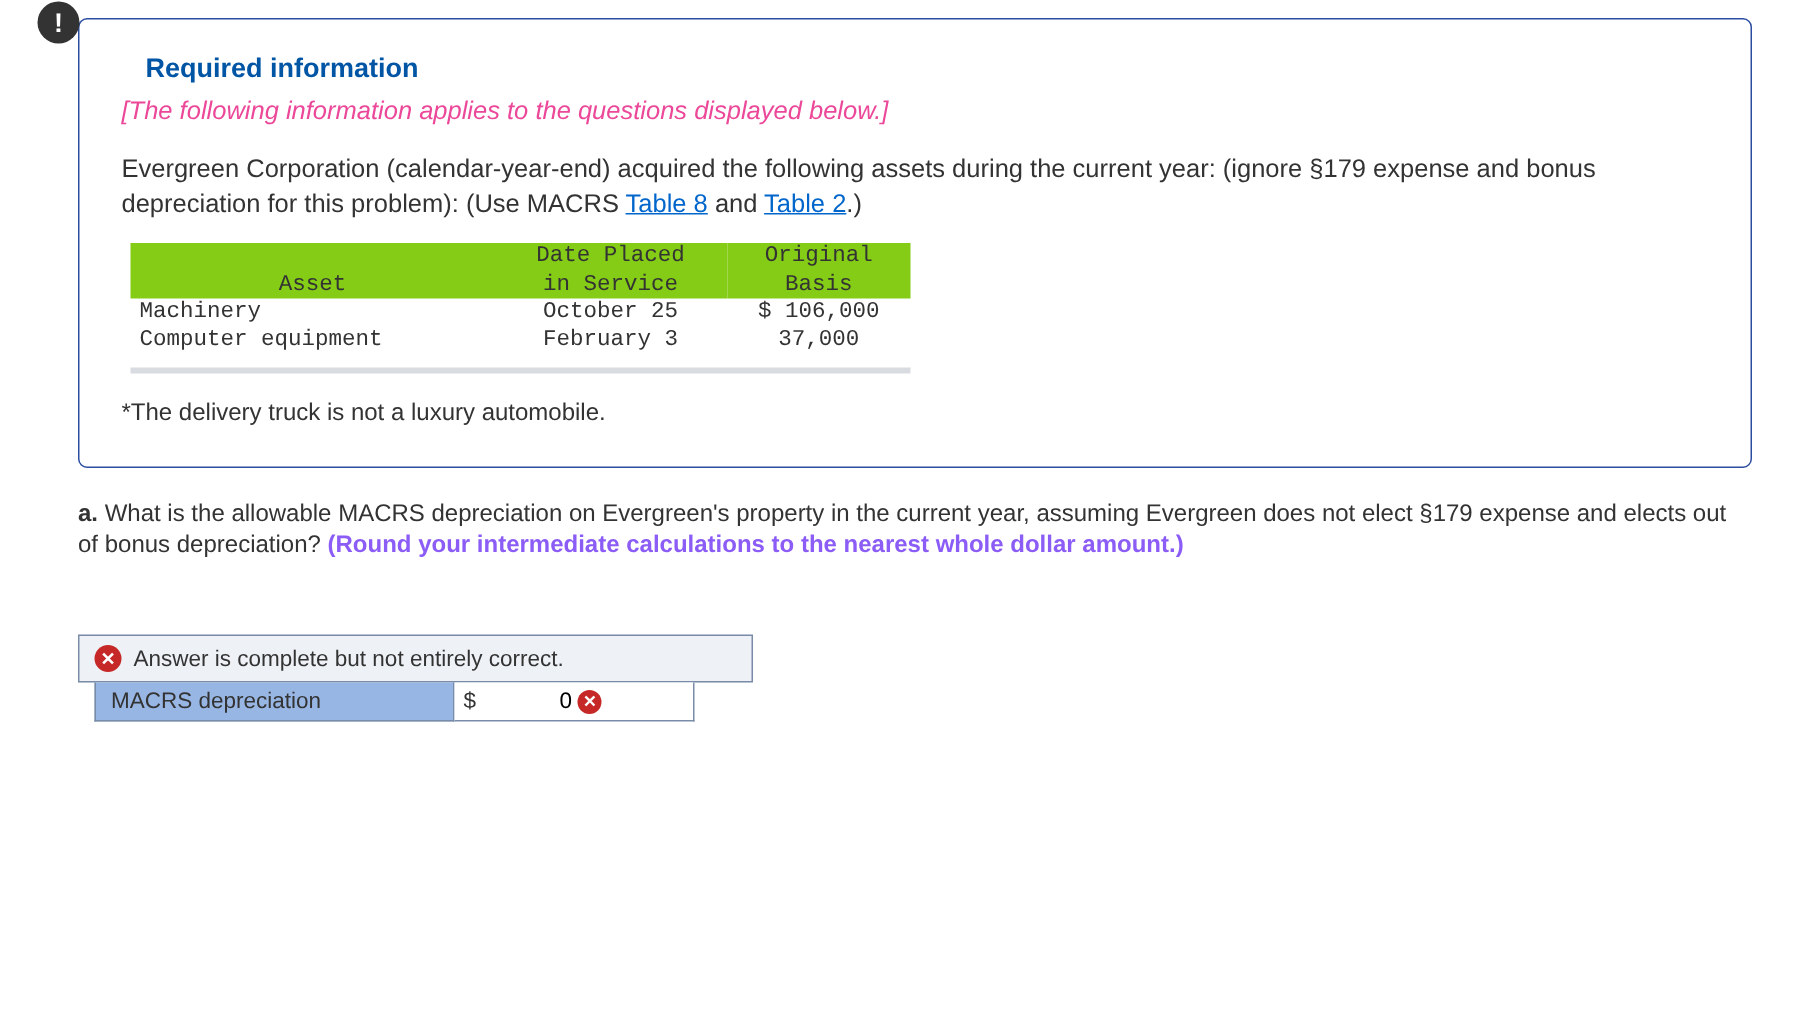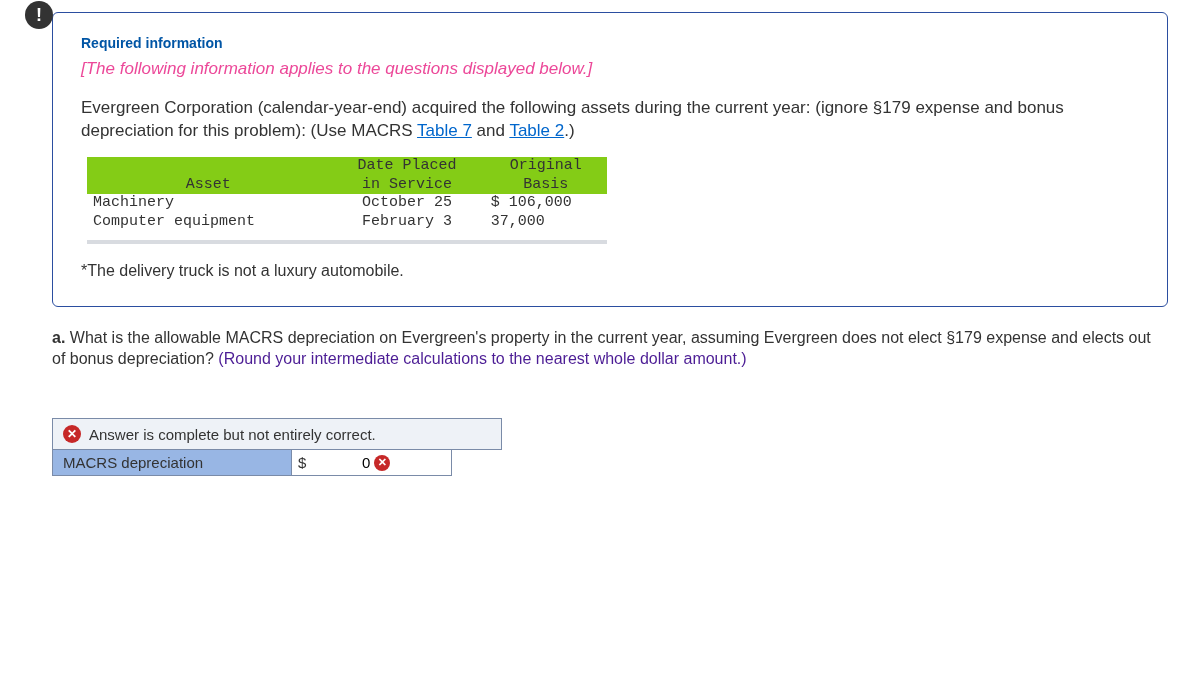--- a/index.html
+++ b/index.html
@@ -28,22 +28,22 @@
     color: #fff;
     display: flex;
     align-items: center;
     justify-content: center;
     font-weight: bold;
     font-size: 18px;
   }
   .req-title {
     color: #0055a5;
     font-weight: bold;
-    font-size: 14px;
-    margin: 0 0 8px 0;
+    font-size: 18px;
+    margin: 0 0 8px 16px;
   }
   .preface {
     font-style: italic;
     color: #ec4899;
     font-size: 17px;
     margin: 0 0 18px 0;
   }
   .descrip {
     margin: 0 0 14px 0;
     font-size: 17px;
@@ -67,41 +67,41 @@
     vertical-align: bottom;
   }
   .asset-table thead th {
     background: #84cc16;
     text-align:center;
     font-weight: normal;
   }
   .asset-table thead th:first-child { text-align:center; }
   .asset-table td.col-asset { text-align:left; width:210px; }
   .asset-table td.col-date  { text-align:center;  width:130px; }
-  .asset-table td.col-basis { text-align:left; width:100px; }
+  .asset-table td.col-basis { text-align:center; width:100px; }
   .underbar {
     width: 520px;
     height: 4px;
     background: #d8dbe0;
     margin: 2px 0 18px 6px;
   }
   .footnote {
     font-size: 16px;
     margin: 8px 0 4px 0;
   }
   .question-block {
     margin: 12px 20px 0 40px;
   }
   .q-text {
     font-size: 16px;
     line-height: 1.35;
     margin: 0 0 10px 0;
   }
   .q-text b.label { font-weight: bold; }
-  .round-note { color: #4c1d95; font-weight: normal; }
+  .round-note { color: #8b5cf6; font-weight: bold; }
   .ans-banner {
     display: flex;
     align-items: center;
     border: 1px solid #7a8ba8;
     background: #eef2f7;
     padding: 6px 10px;
     margin-top: 48px;
     width: 450px;
     box-sizing: border-box;
   }
@@ -114,21 +114,21 @@
     display: inline-flex;
     align-items: center;
     justify-content: center;
     font-size: 12px;
     font-weight: bold;
     margin-right: 8px;
     flex: none;
   }
   .x-circle.sm { width:16px; height:16px; font-size:11px; margin-right:0; margin-left:4px;}
   .ans-banner-text { font-weight: normal; font-size: 15px; }
-  .ans-row { display:flex; width:450px; box-sizing:border-box; }
+  .ans-row { display:flex; width:450px; box-sizing:border-box;margin-left:11px; }
   .ans-cell-label {
     border:1px solid #7a8ba8; border-top:none;
     background:#98b6e4;
     padding:4px 10px;
     width: 240px;
     font-size:15px;
     box-sizing:border-box;
   }
   .ans-cell-input {
     border:1px solid #7a8ba8; border-top:none; border-left:none;
@@ -152,21 +152,21 @@
 </head>
 <body>
 
 <div class="info-box">
   <div class="info-badge">!</div>
 
   <p class="req-title">Required information</p>
   <p class="preface">[The following information applies to the questions displayed below.]</p>
 
   <p class="descrip">
-    <span>Evergreen Corporation (calendar-year-end) acquired the following assets during the current year: (ignore §179 expense and bonus depreciation for this problem): (Use MACRS </span><a class="link">Table 7</a><span> and </span><a class="link">Table 2</a><span>.)</span>
+    <span>Evergreen Corporation (calendar-year-end) acquired the following assets during the current year: (ignore §179 expense and bonus depreciation for this problem): (Use MACRS </span><a class="link">Table 8</a><span> and </span><a class="link">Table 2</a><span>.)</span>
   </p>
 
   <table class="asset-table">
     <thead>
       <tr>
         <th><span>Asset</span></th>
         <th>Date Placed<br>in Service</th>
         <th>Original<br>Basis</th>
       </tr>
     </thead>

